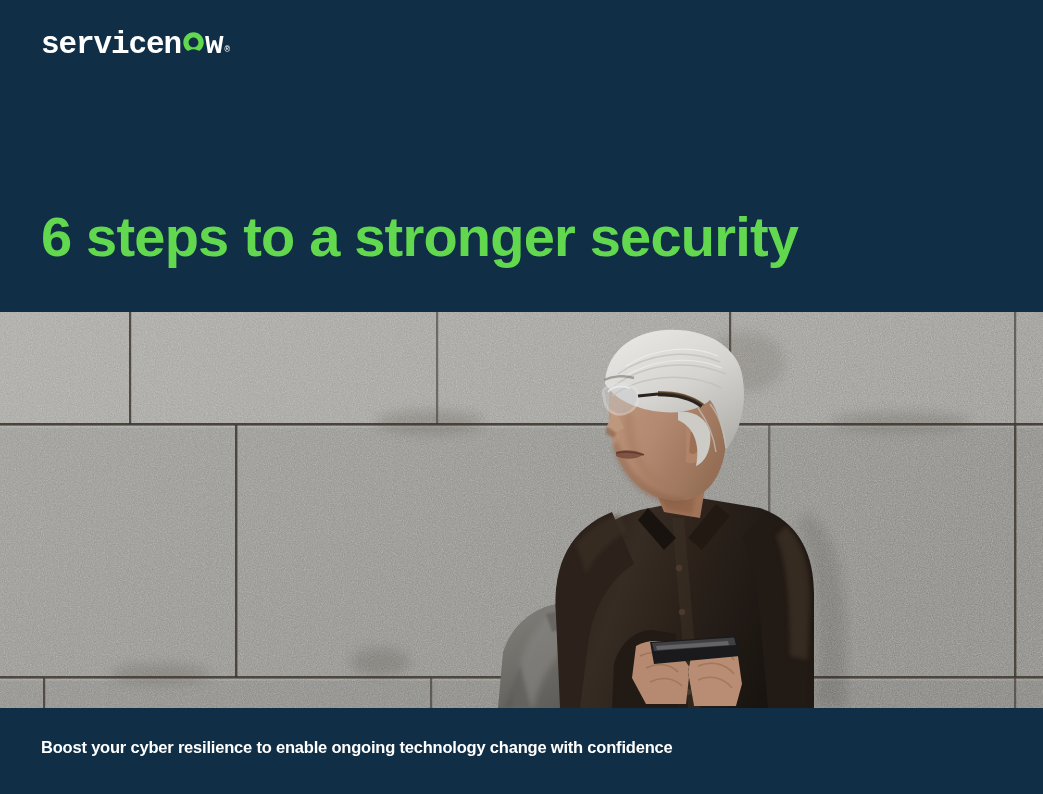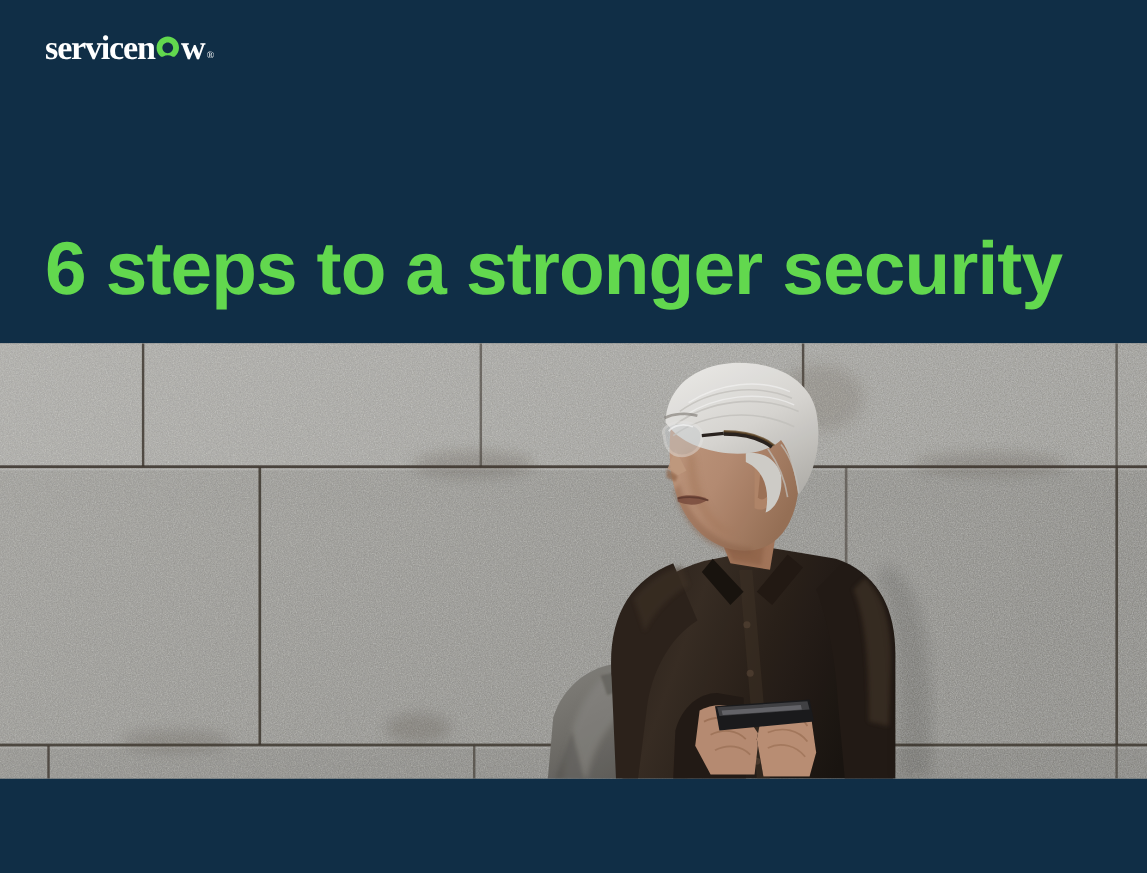--- a/index.html
+++ b/index.html
@@ -30,21 +30,21 @@
   
   .logo {
     position: absolute;
     left: 41px;
     top: 36px;
     height: 30px;
     display: flex;
     align-items: flex-end;
   }
   .logo-word {
-    font-family: Liberation Serif, serif;
+    font-family: Liberation Mono, monospace;
     font-size: 31px;
     font-weight: 700;
     letter-spacing: -1.1px;
     color: #ffffff;
     line-height: 30px;
     display: flex;
     align-items: baseline;
     justify-content: center;
   }
   .logo-o-wrap {
@@ -66,21 +66,21 @@
   }
 
   
   .headline {
     position: absolute;
     left: 41px;
     top: 172px;
     width: 700px;
     color: #62D84E;
     font-family: "Liberation Sans", sans-serif;
-    font-size: 68px;
+    font-size: 56px;
     font-weight: 700;
     line-height: 53px;
     letter-spacing: -0.8px;
   }
   .headline .line { display: block; white-space: nowrap; }
 
   
   .photo {
     position: absolute;
     left: 0;
@@ -352,14 +352,15 @@
 
           <path d="M806 200 C842 220 850 280 846 396 L816 396 C818 300 814 238 796 212 Z" fill="#000000" opacity="0.1" filter="url(#soft6)"></path>
         </g>
 
         <rect x="0" y="0" width="1043" height="396" fill="#000000" opacity="0.04"></rect>
       </g>
     </svg>
   </div>
 
   <div class="navy-bottom"></div>
+  <div class="subtitle">Boost your cyber resilience to enable ongoing technology change with confidence</div>
 
 </div>
 
 </body></html>

